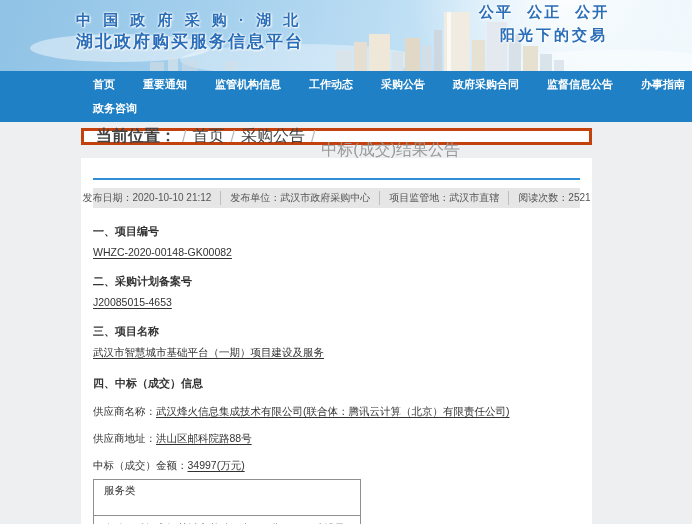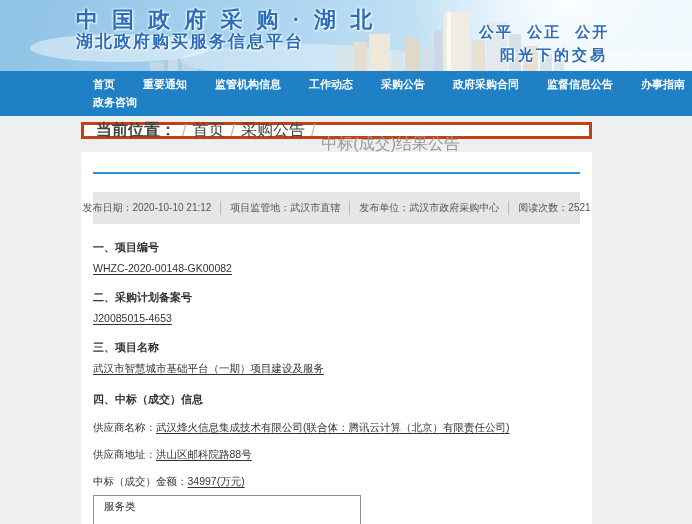--- a/index.html
+++ b/index.html
@@ -16,38 +16,38 @@
     background:
       radial-gradient(circle at 82% -10%, rgba(255,255,255,.95) 0%, rgba(255,255,255,0) 28%),
       linear-gradient(105deg,#8fc2e5 0%,#a8d2ee 35%,#c6e3f6 65%,#e3f2fb 88%,#f0f8fd 100%);
   }
   .skyline { position:absolute; left:0; bottom:0; width:692px; height:71px; }
   .banner-title {
     position:absolute; left:76px; top:9px; line-height:22px;
     font-weight:bold; color:#2a6db8;
     text-shadow:0 0 2px #fff, 0 0 3px #fff, 1px 1px 2px rgba(255,255,255,.9);
   }
-  .banner-title .l1 { font-size:22px; letter-spacing:4px; }
+  .banner-title .l1 { font-size:15px; letter-spacing:4px; }
   .banner-title .l2 { font-size:17px; letter-spacing:2px; }
   .banner-slogan {
-    position:absolute; left:479px; top:20px; line-height:23px;
+    position:absolute; left:479px; top:0; line-height:23px;
     font-weight:bold; color:#2a6db8;
     text-shadow:0 0 2px #fff, 0 0 3px #fff, 1px 1px 2px rgba(255,255,255,.9);
   }
   .banner-slogan .l1 { font-size:15px; letter-spacing:2px; word-spacing:8px; }
   .banner-slogan .l2 { font-size:15px; letter-spacing:3px; padding-left:21px; }
 
   
   .navbar { background:#1f80c6; padding:5px 0 6px 93px; }
   .nav-row { display:flex; flex-wrap:nowrap; }
   .nav-item {
     color:#fff; font-size:11px; font-weight:bold; line-height:16px;
     margin-right:28px; white-space:nowrap; cursor:pointer;
   }
-  .nav-row2 { margin-top:2px;font-family:Liberation Serif, serif; }
+  .nav-row2 { margin-top:8px;font-family:Liberation Serif, serif; }
 
   
   .crumb-box {
     width:511px; margin:6px 0 0 81px; background:#fff;
     border:3px solid #c2410c; height:17px;
     display:flex; align-items:center; padding:0 12px; font-size:16px;
   }
   .crumb-label { font-weight:bold; color:#444; }
   .crumb-sep { color:#bbb; margin:0 6px; }
   .crumb-link { color:#444; cursor:pointer; }
@@ -57,21 +57,21 @@
   .main-box {
     width:511px; margin:13px 0 0 81px; background:#fff;
     padding:13px 12px 20px 12px; min-height:390px;
   }
   .art-title {
     font-size:12.5px; font-weight:bold; color:#333; text-align:center;
     line-height:1.55; padding:0 4px;
   }
   .divider { height:2px; background:#2e8fd8; margin-top:7px; }
   .meta-bar {
-    margin-top:18px; background:#e6e6e6; height:32px;
+    margin-top:8px; background:#e6e6e6; height:20px;
     display:flex; align-items:center; justify-content:center;
     font-size:10px; color:#555;
   }
   .meta-item { padding:0 9px; white-space:nowrap; }
   .meta-item + .meta-item { border-left:1px solid #bdbdbd; }
 
   .sec-h { font-size:11px; font-weight:bold; color:#333; margin-top:16px; }
   .sec-v { font-size:10.5px; color:#333; margin-top:7px; }
   .uline { text-decoration:underline; text-underline-offset:2px; }
   .award-line { font-size:10.5px; color:#333; margin-top:13px; line-height:14px; }
@@ -150,22 +150,22 @@
   <span class="crumb-link">采购公告</span>
   <span class="crumb-sep">/</span>
   <span class="crumb-current">中标(成交)结果公告</span>
 </div>
 
 <div class="main-box">
   <div class="divider"></div>
 
   <div class="meta-bar">
     <span class="meta-item"><span>发布日期：</span><span>2020-10-10 21:12</span></span>
+    <span class="meta-item"><span>发布单位：</span><span>武汉市政府采购中心</span></span>
     <span class="meta-item"><span>项目监管地：</span><span>武汉市直辖</span></span>
-    <span class="meta-item"><span>发布单位：</span><span>武汉市政府采购中心</span></span>
     <span class="meta-item"><span>阅读次数：</span><span>2521</span></span>
   </div>
 
   <div class="sec-h">一、项目编号</div>
   <div class="sec-v uline">WHZC-2020-00148-GK00082</div>
 
   <div class="sec-h">二、采购计划备案号</div>
   <div class="sec-v uline">J20085015-4653</div>
 
   <div class="sec-h">三、项目名称</div>

